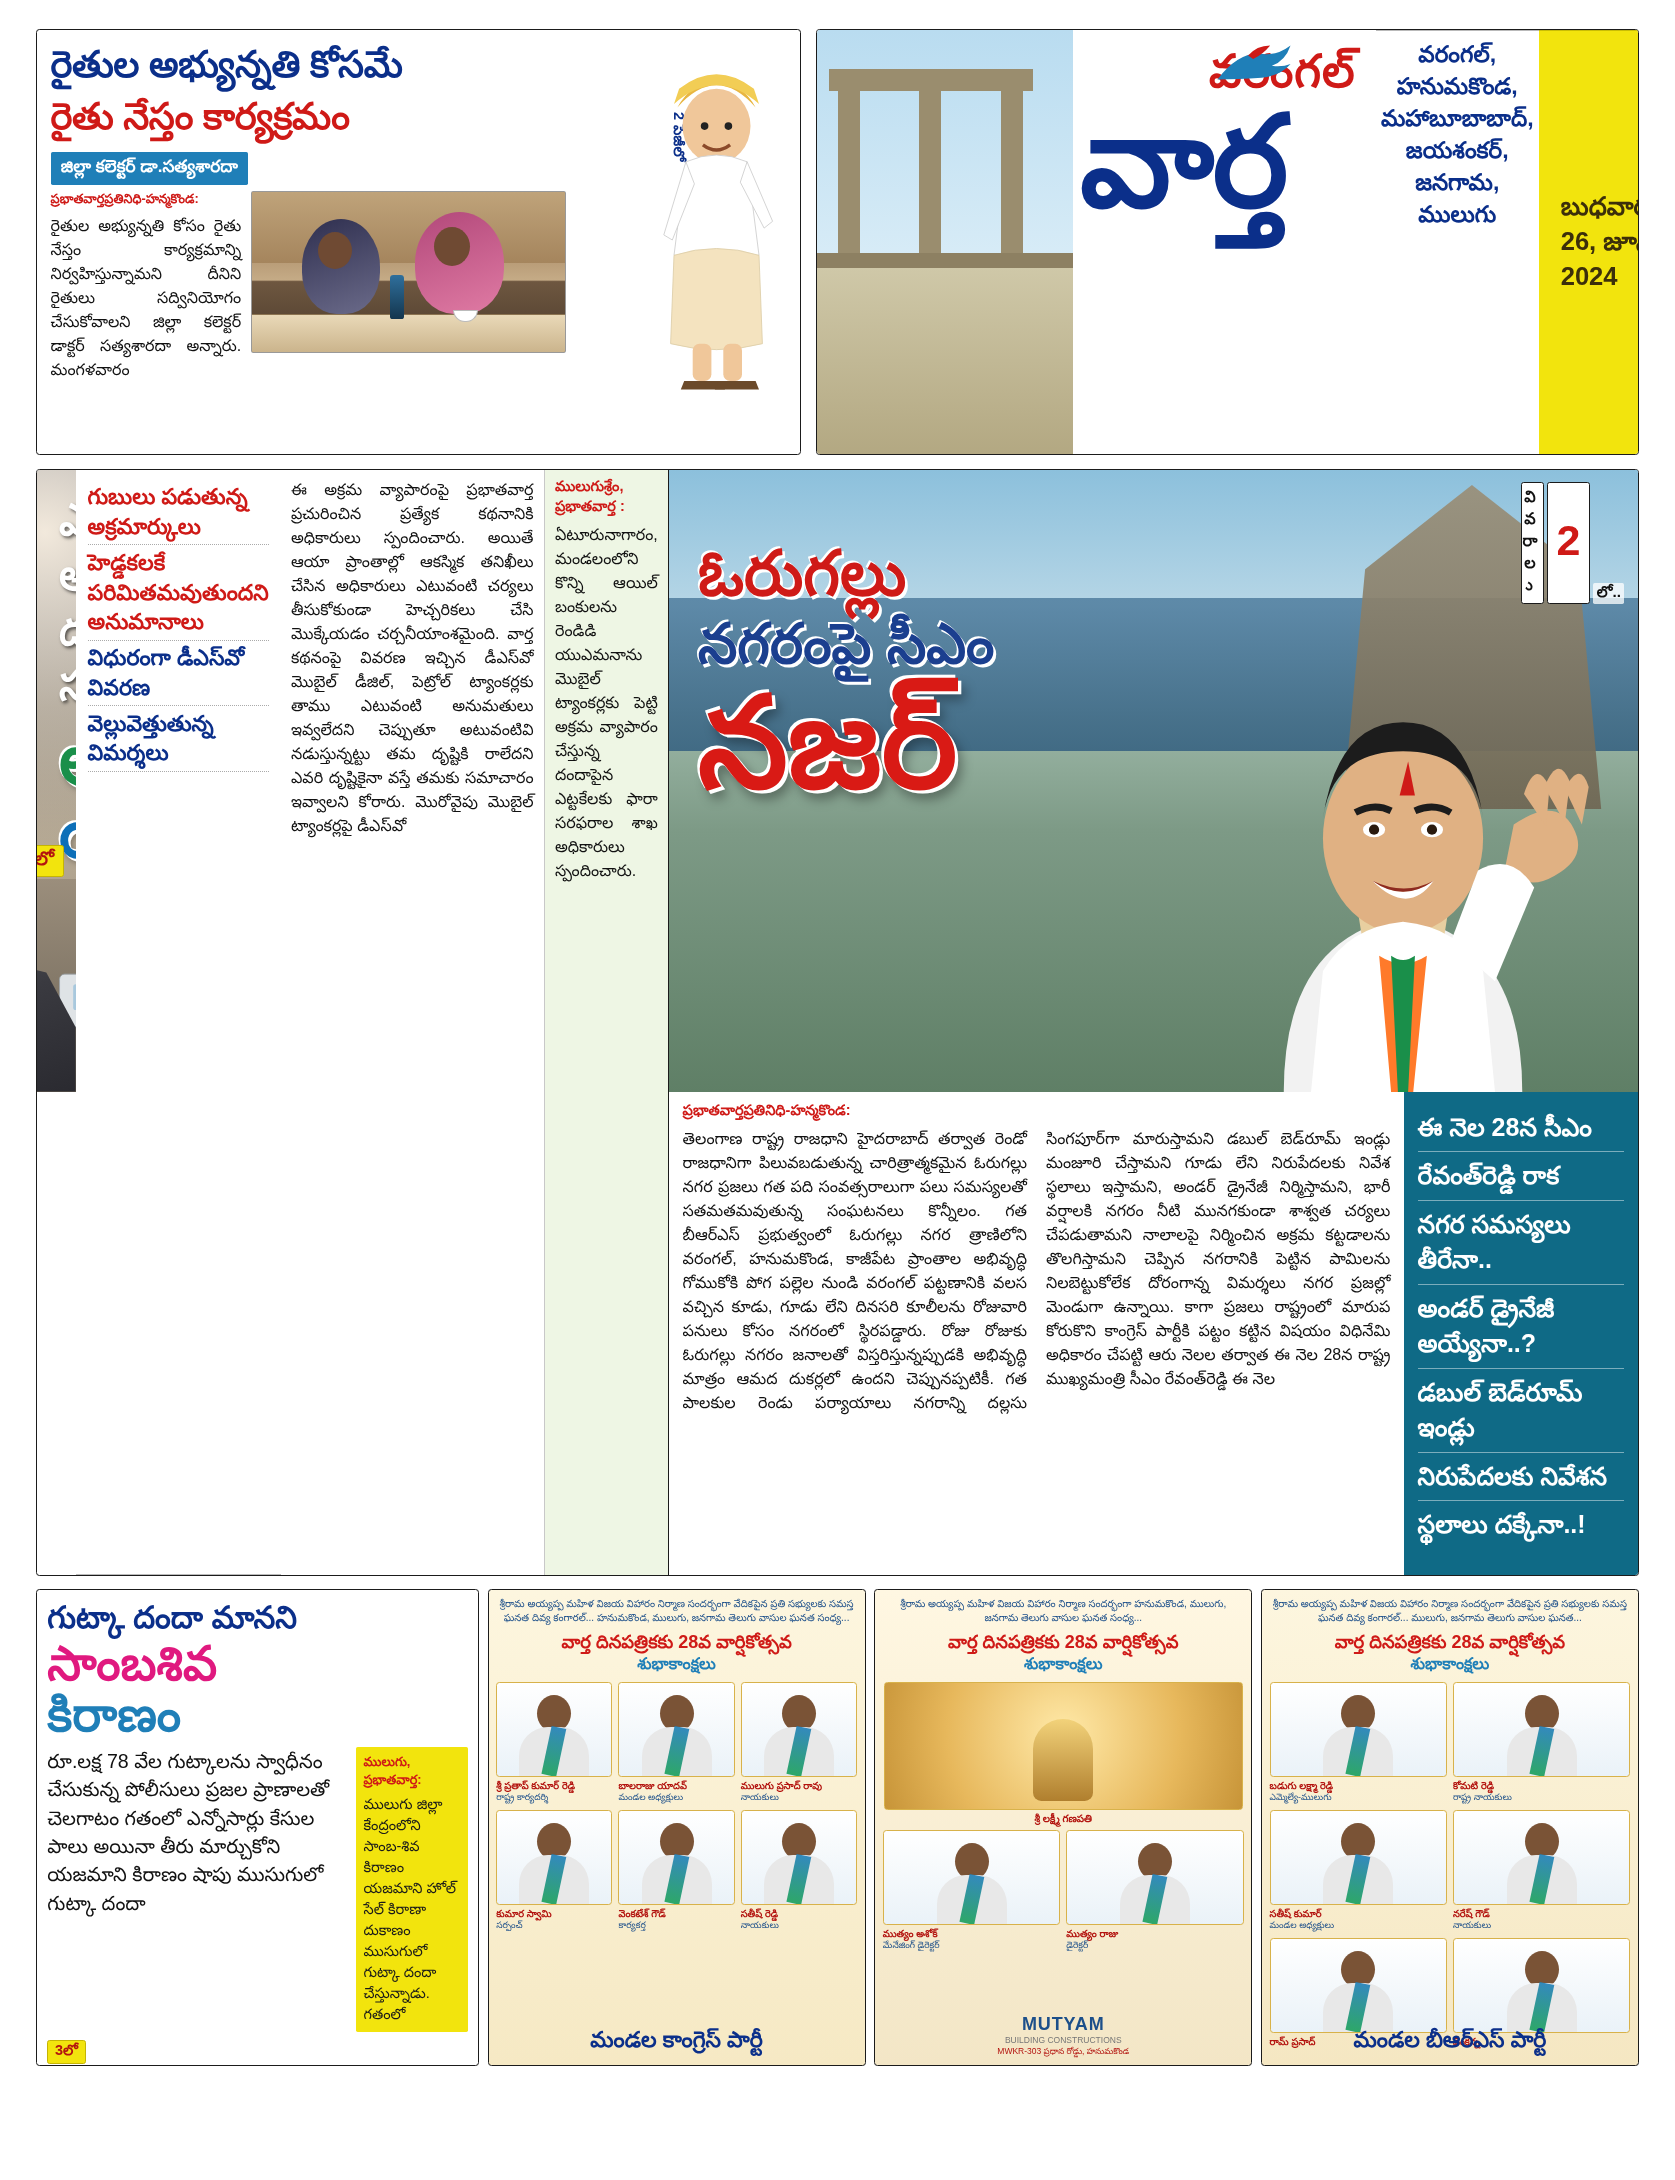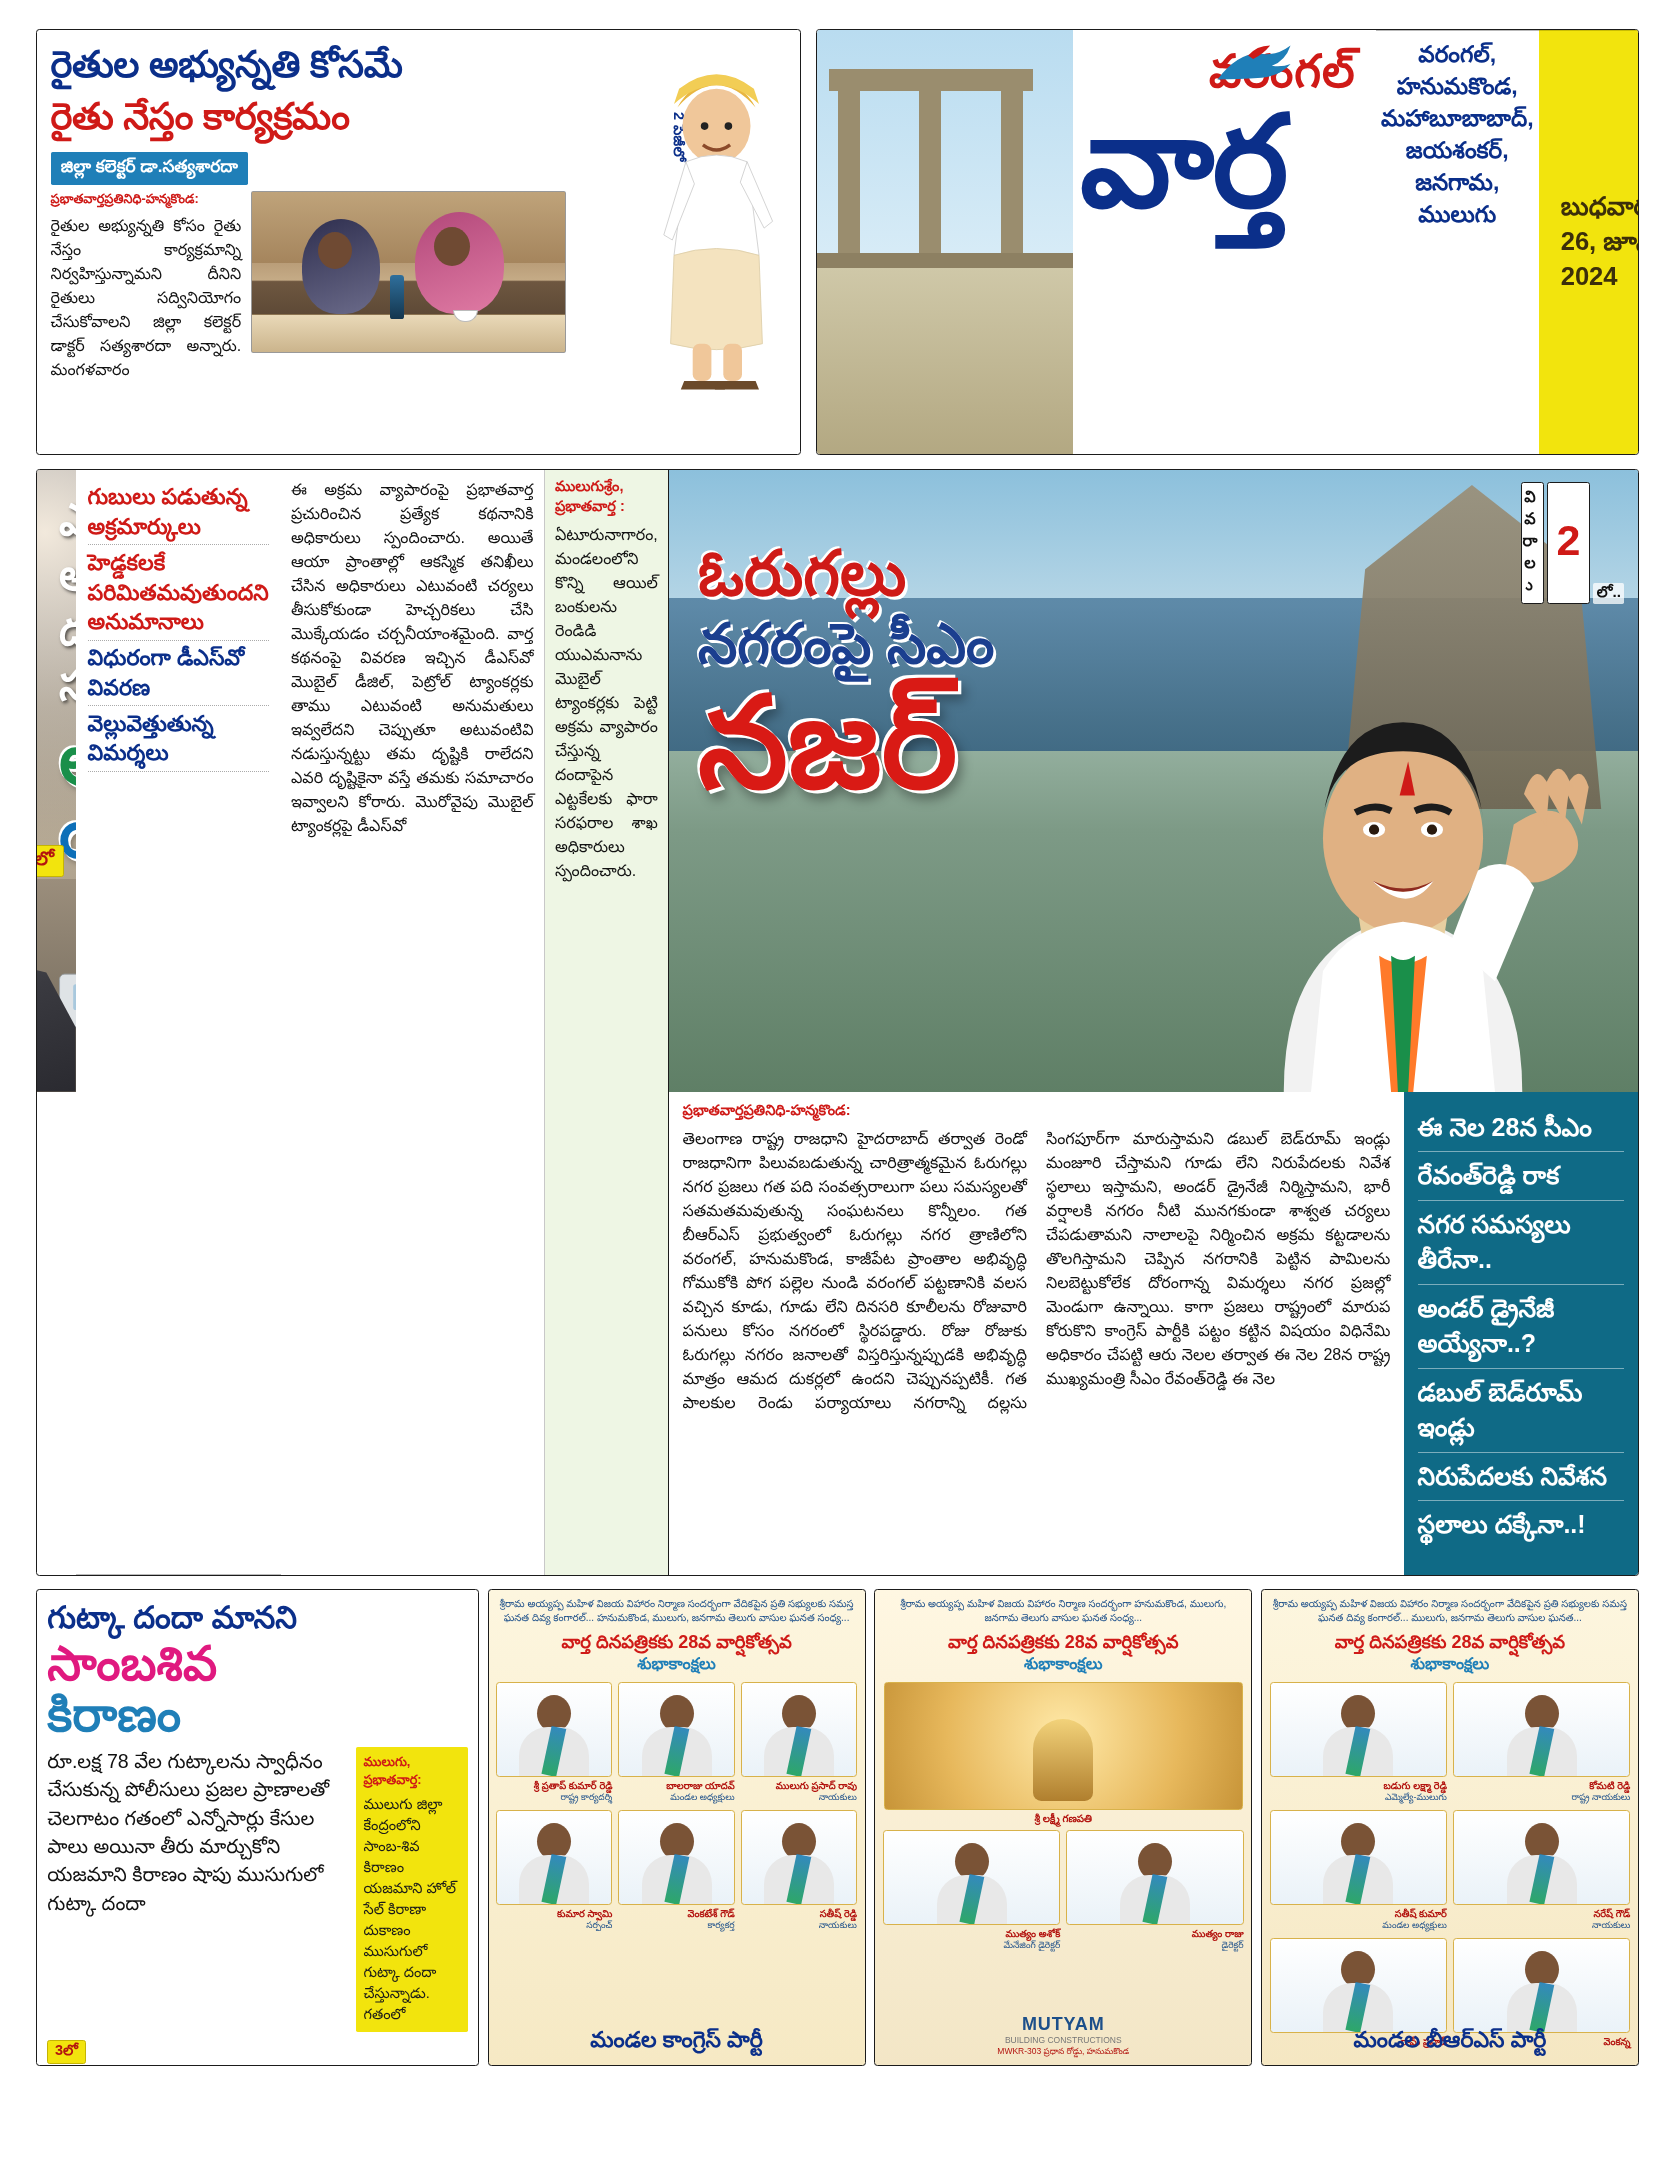--- a/index.html
+++ b/index.html
@@ -416,21 +416,21 @@
   .ad-title {
     text-align: center; font-size: 18px; font-weight: bold; color: #cf1a17;
     line-height: 1.3; padding: 1.7px 5.1px 3.4px;
   }
   .ad-title .sub { display: block; color: #1f7fb8; font-size: 16px; }
   .ad-grid {
     display: grid; grid-template-columns: repeat(3,1fr); gap: 6px;
     padding: 3.4px 7.7px 0;
   }
   .ad-2 .ad-grid { grid-template-columns: repeat(2,1fr); }
-  .pcard { text-align: right; }
+  .pcard { text-align: left; }
   .pframe {
     height: 95px; border: 1.7px solid #d8b24a; border-radius: 3.4px;
     background: linear-gradient(180deg,#ffffff,#eaf2f8);
     position: relative; overflow: hidden;
   }
   .pframe .head { position: absolute; left: 50%; top: 12px; transform: translateX(-50%);
     width: 34px; height: 37px; border-radius: 50%; background: #7a5336; }
   .pframe .torso { position: absolute; left: 50%; bottom: 0; transform: translateX(-50%);
     width: 70px; height: 49px; border-radius: 29px 29px 0 0; background: #e8e8e8; }
   .pframe .sash { position: absolute; left: 50%; bottom: 0; transform: translateX(-50%) rotate(12deg);

